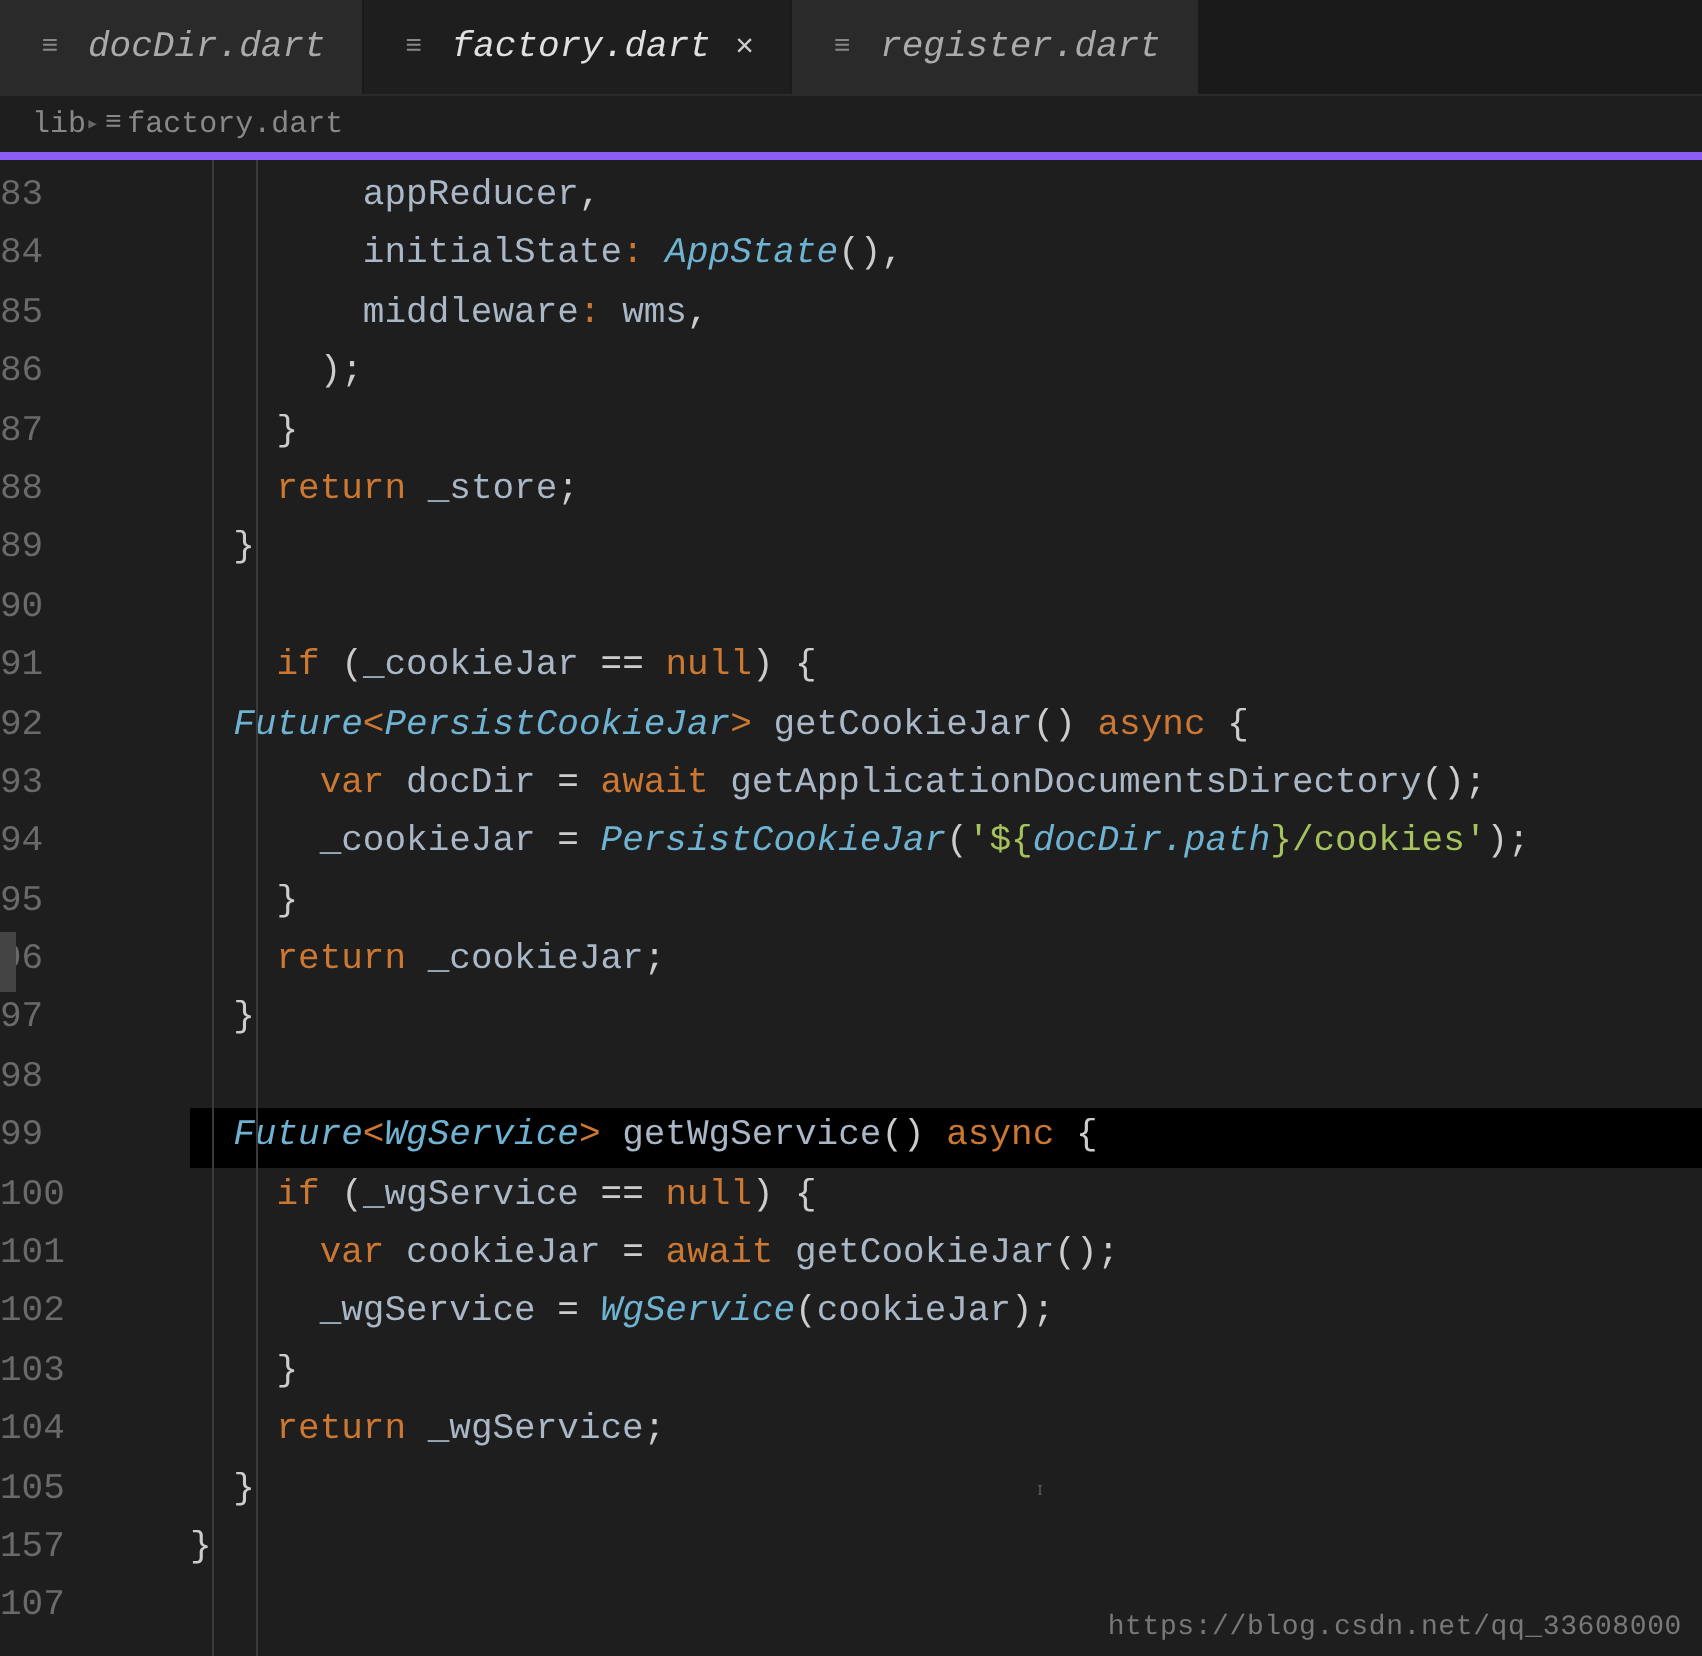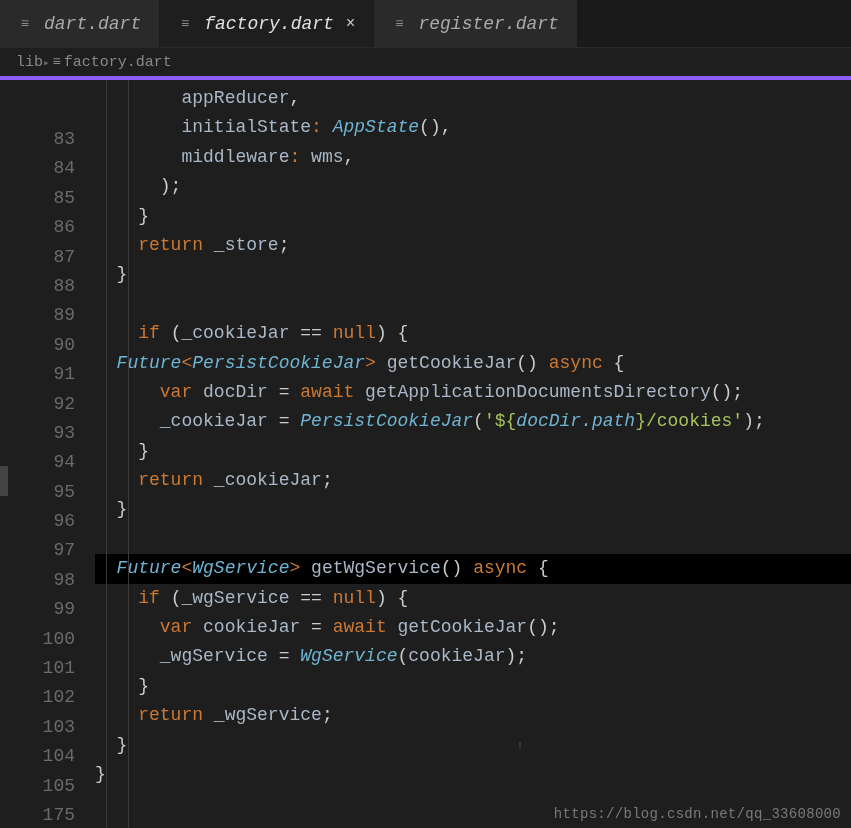--- a/index.html
+++ b/index.html
@@ -64,27 +64,26 @@
   .breadcrumbs .file-icon {
     width: 14px; height: 14px; display:inline-flex; align-items:center; justify-content:center; color:#888; font-size:14px;
   }
   .editor {
     display: flex;
     height: calc(100% - 80px);
     position: relative;
   }
   .gutter {
     width: 95px;
-    text-align: right;
+    text-align: left;
     padding-right: 20px;
     color: #6a6a6a;
     font-size: 18px;
     user-select: none;
     padding-top: 4px;
-    margin-top: 41px;
   }
   .gutter .ln { height: 29.4px; line-height: 29.4px; }
   .code {
     flex: 1;
     padding-top: 4px;
     font-size: 18px;
     position: relative;
   }
   .code .line {
     height: 29.4px;
@@ -134,21 +133,21 @@
     left:0; width:8px; height:29.4px;
     background:#444;
   }
 </style>
 </head>
 <body>
 
 <div class="tabs">
   <div class="tab">
     <span class="file-icon">≡</span>
-    <span>dart.dart</span>
+    <span>docDir.dart</span>
   </div>
   <div class="tab active">
     <span class="file-icon">≡</span>
     <span>factory.dart</span>
     <span class="close">×</span>
   </div>
   <div class="tab">
     <span class="file-icon">≡</span>
     <span>register.dart</span>
   </div>
@@ -181,21 +180,21 @@
     <div class="ln">96</div>
     <div class="ln">97</div>
     <div class="ln">98</div>
     <div class="ln">99</div>
     <div class="ln">100</div>
     <div class="ln">101</div>
     <div class="ln">102</div>
     <div class="ln">103</div>
     <div class="ln">104</div>
     <div class="ln">105</div>
-    <div class="ln">175</div>
+    <div class="ln">157</div>
     <div class="ln">107</div>
   </div>
 
   <div class="code">
     <div class="indent-guide" style="left:11px;"></div>
     <div class="indent-guide" style="left:33px;"></div>
 
     <div class="line">        <span class="fn">appReducer</span><span class="punc">,</span></div>
     <div class="line">        <span class="fn">initialState</span><span class="colon">:</span> <span class="type">AppState</span><span class="punc">(),</span></div>
     <div class="line">        <span class="fn">middleware</span><span class="colon">:</span> <span class="fn">wms</span><span class="punc">,</span></div>

